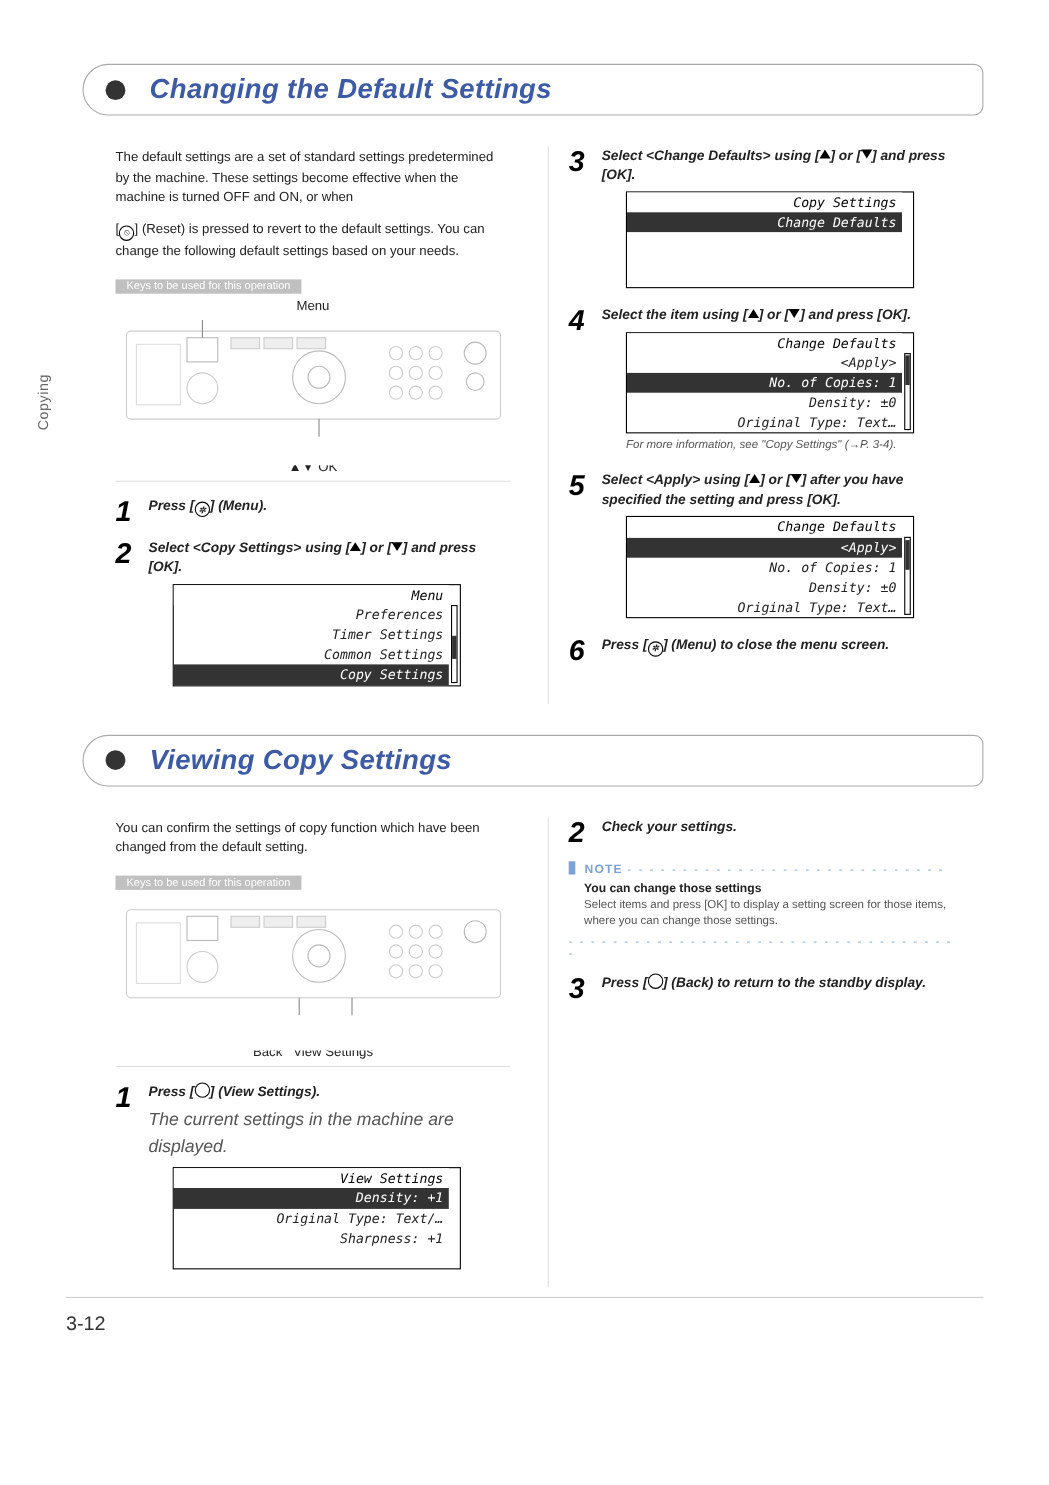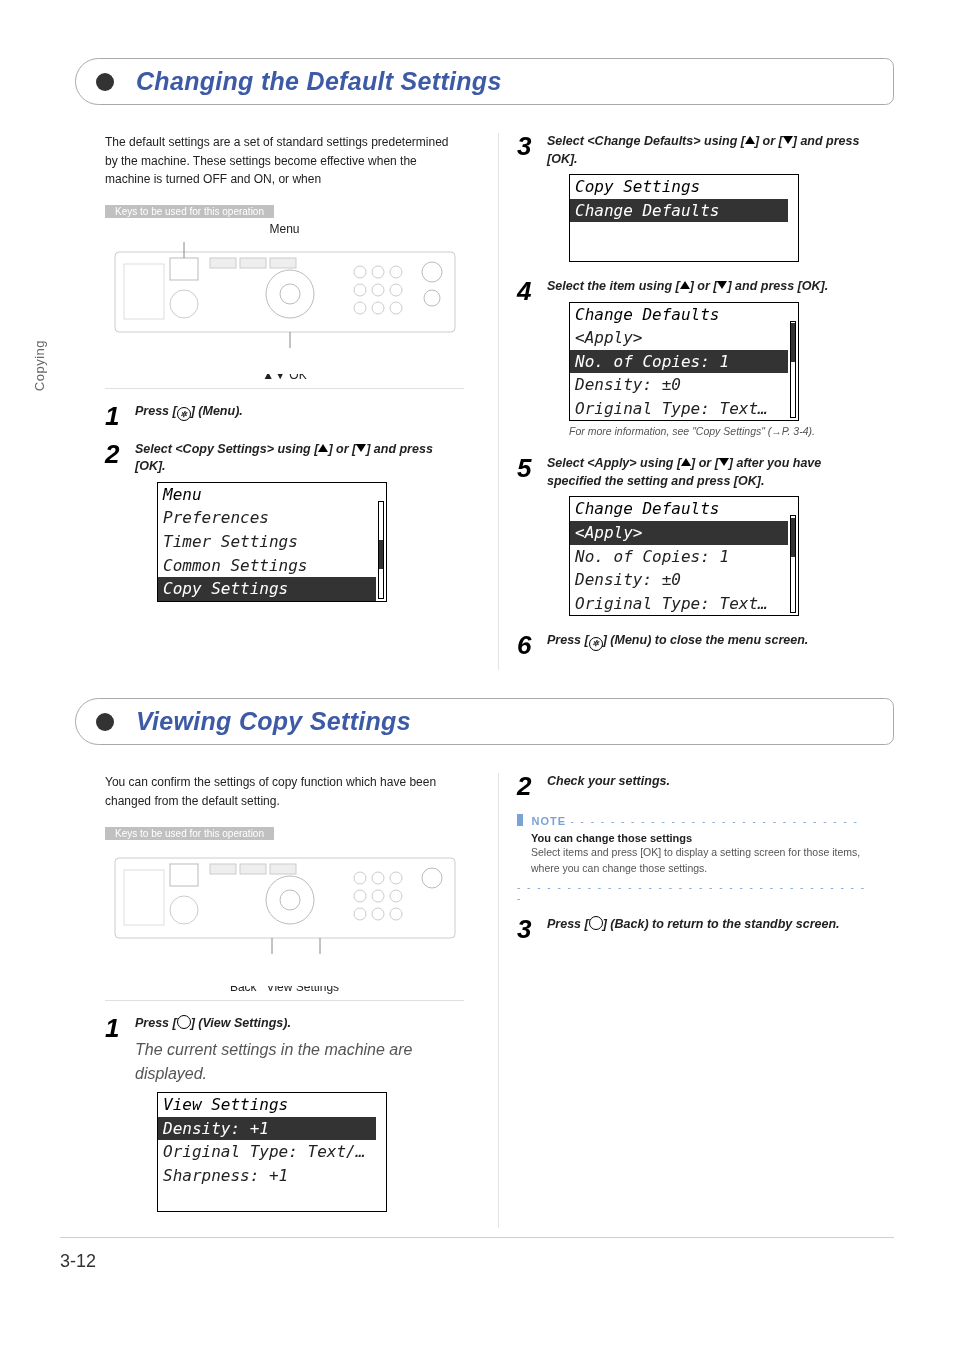--- a/index.html
+++ b/index.html
@@ -155,29 +155,30 @@
     border-left: 5px solid transparent;
     border-right: 5px solid transparent;
     border-bottom: 8px solid #000;
   }
   .icon-triangle-down {
     border-left: 5px solid transparent;
     border-right: 5px solid transparent;
     border-top: 8px solid #000;
   }
   .lcd {
-    width: 230px;
+    width: 262px;
     margin: 6px 0 4px 22px;
     border: 1px solid #000;
     background: #fff;
     font-family: "Andale Mono", "Lucida Console", monospace;
-    font-size: 16px;
+    font-size: 12px;
     line-height: 1.35;
     position: relative;
     padding-right: 10px;
+    text-align: right;
   }
   .lcd .title-line {
     padding: 1px 5px;
     background: #fff;
     color: #000;
   }
   .lcd .line {
     padding: 1px 5px;
     color: #222;
     white-space: nowrap;
@@ -262,20 +263,23 @@
 
   <div class="section-header">
     <span class="bullet"></span>
     <div class="section-title">Changing the Default Settings</div>
   </div>
 
   <div class="two-col">
 
     <div class="col left">
       <p class="body-text intro">The default settings are a set of standard settings predetermined by the machine. These settings become effective when the machine is turned OFF and ON, or when</p>
+      <p class="body-text intro">
+        <span>[</span><span class="icon-circle">⦸</span><span>] (Reset) is pressed to revert to the default settings. You can change the following default settings based on your needs.</span>
+      </p>
 
       <div class="keys-strip">Keys to be used for this operation</div>
 
       <div class="panel-placeholder">
         <div class="panel-label-top">Menu</div>
         <svg class="panel-svg" width="350" height="130" viewBox="0 0 350 130">
           <rect x="5" y="28" width="340" height="80" rx="4" fill="#fff" stroke="#ccc"></rect>
           <rect x="14" y="40" width="40" height="55" fill="none" stroke="#ddd"></rect>
           <rect x="60" y="34" width="28" height="22" fill="none" stroke="#bbb"></rect>
           <circle cx="74" cy="80" r="14" fill="none" stroke="#ccc"></circle>
@@ -477,21 +481,21 @@
         <span class="note-dashes"> - - - - - - - - - - - - - - - - - - - - - - - - - - - - -</span>
         <div class="note-body-title">You can change those settings</div>
         <div class="note-body-text">Select items and press [OK] to display a setting screen for those items, where you can change those settings.</div>
       </div>
       <div class="dash-separator">- - - - - - - - - - - - - - - - - - - - - - - - - - - - - - - - - - - -</div>
 
       <div class="step">
         <div class="step-num">3</div>
         <div class="step-content">
           <div class="step-head">
-            <span>Press [</span><span class="icon-circle"></span><span>] (Back) to return to the standby screen.</span>
+            <span>Press [</span><span class="icon-circle"></span><span>] (Back) to return to the standby display.</span>
           </div>
         </div>
       </div>
     </div>
   </div>
 
   <div class="footer-line"></div>
   <div class="page-number">3-12</div>
 </div>
 

